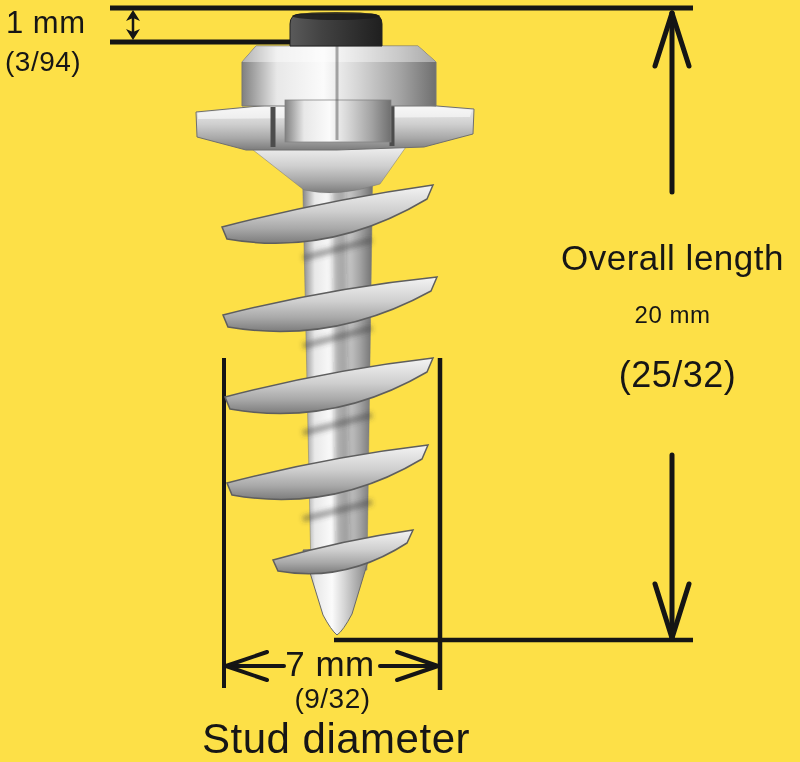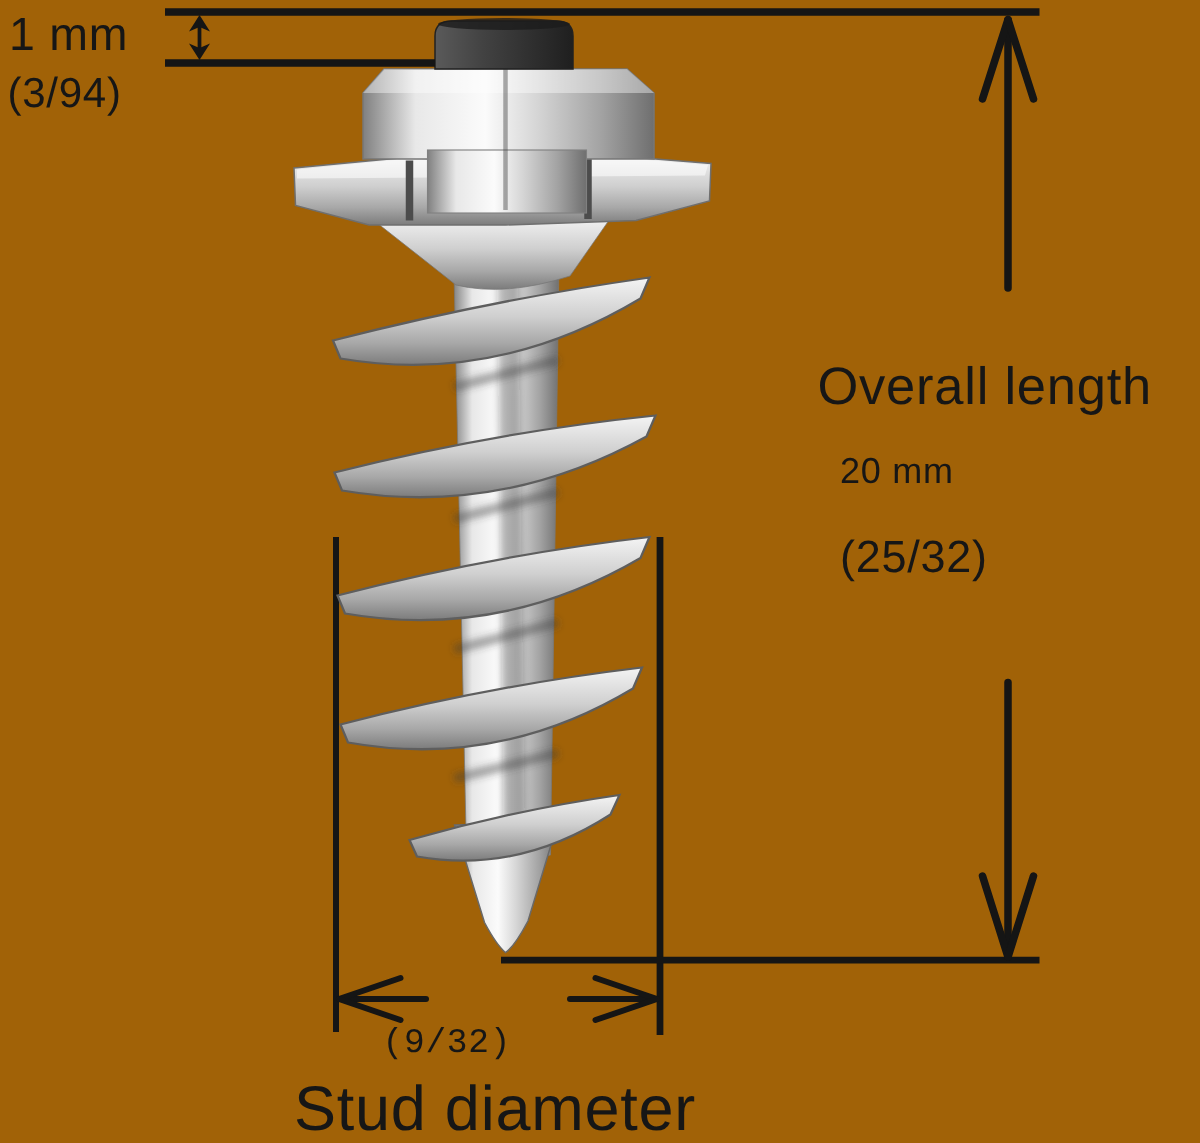--- a/index.html
+++ b/index.html
@@ -1,32 +1,32 @@
 <!DOCTYPE html>
 <html><head>
 <meta charset="utf-8">
 <style>
   html,body{margin:0;padding:0;}
   .stage{
     position:relative;
     width:800px;height:762px;
-    background:#a16207;
+    background:#fde047;
     overflow:hidden;
     font-family:"Liberation Sans",sans-serif;
     color:#161616;
   }
   .stage svg{position:absolute;left:0;top:0;}
   .dim-text{
     position:absolute;
     line-height:1.04;
     white-space:nowrap;
     color:#161616;
     letter-spacing:0.5px;
   }
-  .t-center{text-align:left;}
+  .t-center{text-align:center;}
 </style>
 </head>
 <body>
 
 <div class="stage">
 
   <svg width="800" height="762" viewBox="0 0 800 762">
     <defs>
       <linearGradient id="metalV" x1="0" y1="0" x2="1" y2="0">
         <stop offset="0" stop-color="#808080"></stop>
@@ -120,18 +120,19 @@
         <line x1="438" y1="666" x2="397" y2="680"></line>
       </g>
     </g>
   </svg>
 
   <div class="dim-text" style="left:6px;top:7px;font-size:31px;">1 mm</div>
   <div class="dim-text" style="left:5px;top:47px;font-size:28px;">(3/94)</div>
 
   <div class="dim-text t-center" style="left:545px;top:240px;width:255px;font-size:35px;">Overall length</div>
   <div class="dim-text t-center" style="left:560px;top:303px;width:225px;font-size:24px;">20 mm</div>
-  <div class="dim-text t-center" style="left:560px;top:356px;width:235px;font-size:30px;">(25/32)</div>
+  <div class="dim-text t-center" style="left:560px;top:356px;width:235px;font-size:36px;">(25/32)</div>
 
-  <div class="dim-text t-center" style="left:255px;top:684px;width:155px;font-size:23px;font-family:Liberation Mono, monospace;">(9/32)</div>
+  <div class="dim-text t-center" style="left:255px;top:646px;width:150px;font-size:35px;">7 mm</div>
+  <div class="dim-text t-center" style="left:255px;top:684px;width:155px;font-size:28px;">(9/32)</div>
   <div class="dim-text t-center" style="left:196px;top:717px;width:280px;font-size:42px;">Stud diameter</div>
 
 </div>
 
 </body></html>

